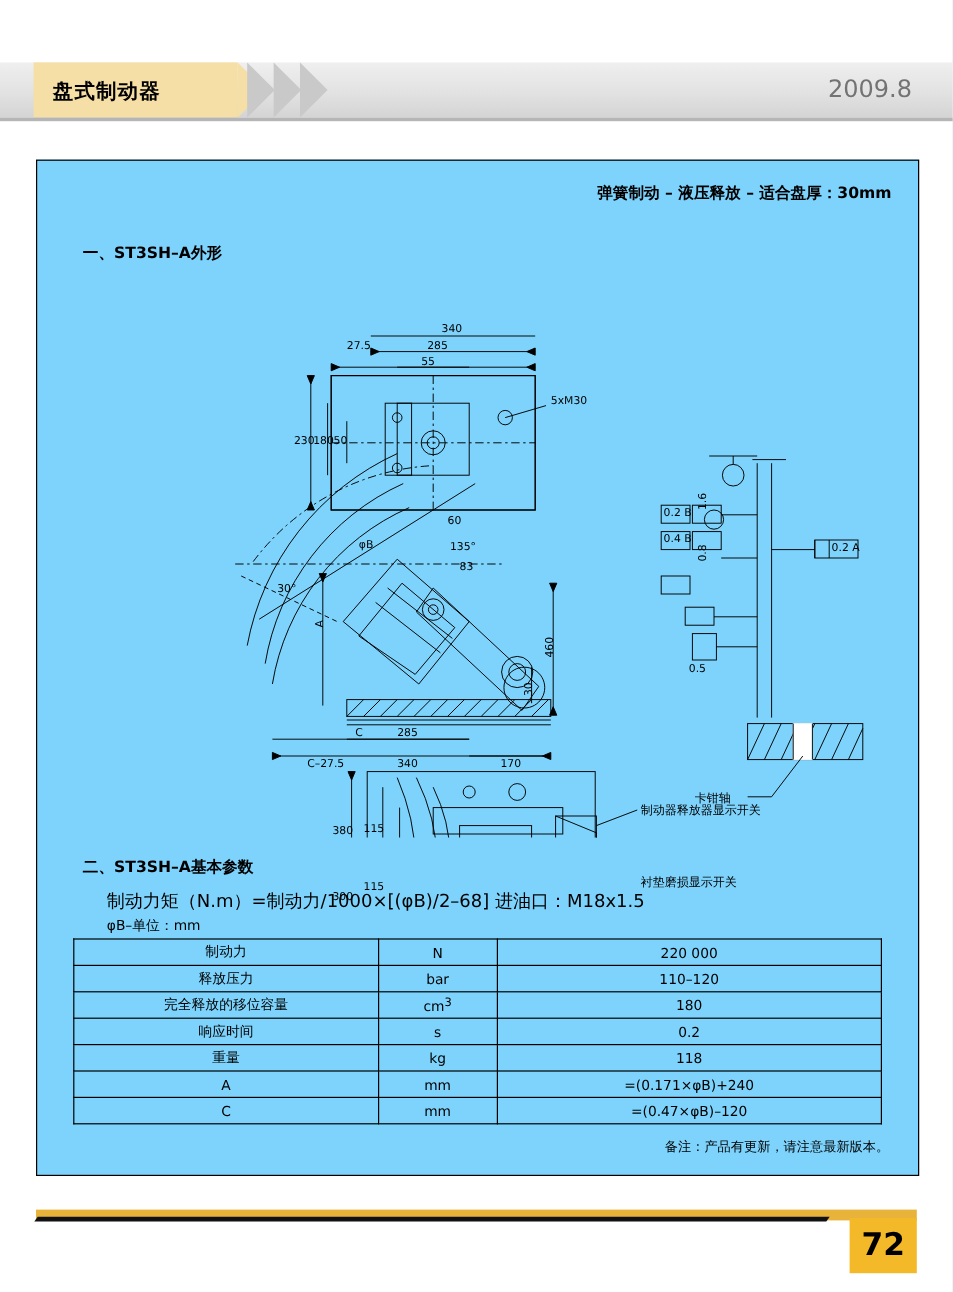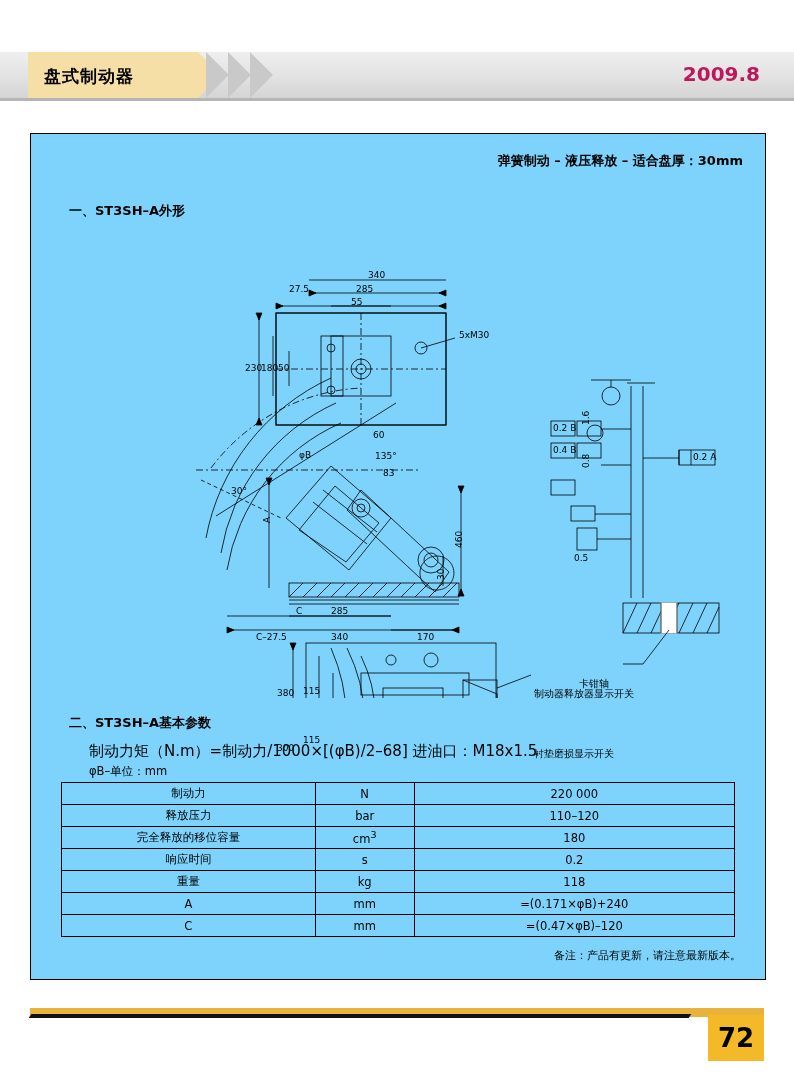--- a/index.html
+++ b/index.html
@@ -29,21 +29,21 @@
     position:absolute;left:44px;top:65px;
     font-size:17px;font-weight:bold;letter-spacing:1px;
   }
   .chev{position:absolute;top:52px;width:0;height:0;
     border-top:23px solid transparent;border-bottom:23px solid transparent;
     border-left:23px solid #c9c9c9;}
   .chev.c1{left:206px;}
   .chev.c2{left:228px;}
   .chev.c3{left:250px;}
   .header-date{
-    position:absolute;right:34px;top:62px;font-size:20px;color:#be185d;font-weight:bold;
+    position:absolute;right:34px;top:62px;font-size:20px;color:#737373;
   }
   .header-rule{
     position:absolute;left:0;top:98px;width:794px;height:3px;background:#b5b5b5;
   }
   
   .frame{
     position:absolute;left:30px;top:133px;width:734px;height:845px;
     border:1.5px solid #000;background:#7dd3fc;
   }
   .subtitle{
@@ -64,21 +64,21 @@
   }
   table.params td{
     border:1px solid #000;height:21px;text-align:center;padding:0 2px;
   }
   table.params td.c1{width:256px;}
   table.params td.c2{width:96px;}
   table.params td.c3{width:322px;}
   
   .draw{position:absolute;left:0;top:84px;width:734px;height:480px;}
   .dimtext{position:absolute;font-size:9px;font-family:"DejaVu Sans",sans-serif;}
-  .lbl{position:absolute;font-size:10px;margin-top:19px;}
+  .lbl{position:absolute;font-size:10px;}
   
   .foot-bar{
     position:absolute;left:30px;top:1008px;width:734px;height:9px;
     background:#e8b33a;
   }
   .foot-bar2{
     position:absolute;left:30px;top:1014px;width:660px;height:4px;
     background:#111;transform:skewX(-35deg);
   }
   .pagebox{

